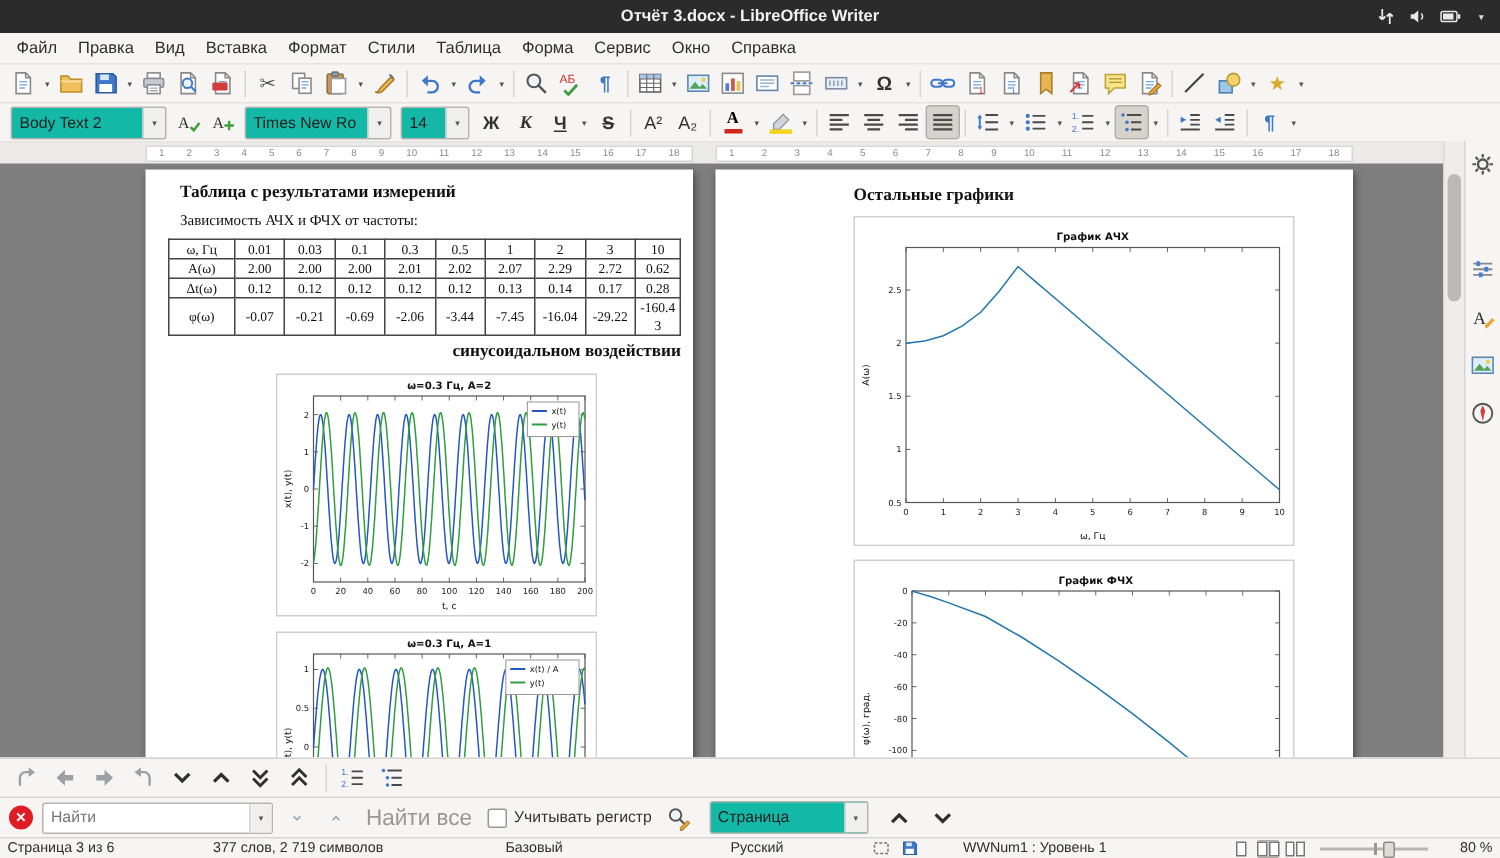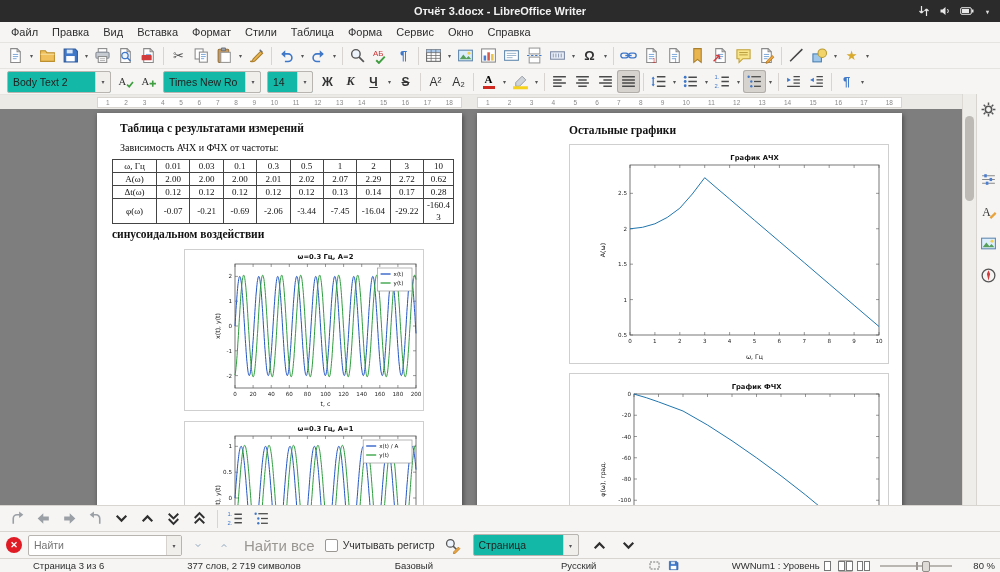--- a/index.html
+++ b/index.html
@@ -48,22 +48,22 @@
   .doc-area{position:absolute;top:109px;left:0;width:963px;height:396px;background:#7e7e7e;overflow:hidden;}
   .page{position:absolute;top:4px;background:#fff;box-shadow:1px 2px 5px rgba(0,0,0,.45);box-sizing:border-box;font-family:"Liberation Serif",serif;color:#111;}
   .page1{left:97px;width:365px;height:540px;padding:8px 8px 0 15px;}
   .page2{left:477px;width:425px;height:540px;padding:10px 39px 0 92px;}
   .h1{font-weight:bold;font-size:11.5px;line-height:15px;}
   .ind{text-indent:8px;}
   .para{font-size:10px;line-height:13px;margin-top:5px;text-indent:8px;}
   .dtable{border-collapse:collapse;table-layout:fixed;width:100%;margin-top:5px;}
   .dtable td{border:1px solid #444;font-size:9px;line-height:12px;text-align:center;padding:0 2px;overflow-wrap:anywhere;font-family:"Liberation Serif",serif;}
   .jh{margin-top:10px;text-align:justify;text-align-last:justify;line-height:20px;}
-  .h2b{line-height:20px;}
-  .fig{background:#fff;border:1px solid #cfcfcf;padding-left:26px;}
+  .h2b{line-height:20px;text-align:right;}
+  .fig{background:#fff;border:1px solid #cfcfcf;}
   .fig-sine{width:212px;height:160px;margin-left:72px;}
   .f1{margin-top:5px}.f2{margin-top:10px}
   .fig-big{width:292px;height:218px;}
   .f3{margin-top:6px}.f4{margin-top:9px}
 
   
   .vscroll{position:absolute;top:94px;right:24px;width:13px;height:411px;background:#efedea;border-left:1px solid #dcd9d5;}
   .vthumb{position:absolute;top:22px;left:2px;width:9px;height:85px;background:#bdbab6;border-radius:5px;}
   .side{position:absolute;top:94px;right:0;width:24px;height:411px;background:#f6f5f4;border-left:1px solid #d8d5d1;display:flex;flex-direction:column;align-items:center;padding-top:5px;box-sizing:border-box;gap:12px;}
   .side .tb{width:20px;height:20px}
@@ -78,21 +78,21 @@
   .find-wrap{display:flex;align-items:center;height:19px;border:1px solid #b8b5b1;background:#fff;border-radius:2px;width:152px;}
   .find-wrap input{border:none;outline:none;flex:1;height:15px;font-size:10.5px;padding:0 5px;font-family:"Liberation Sans",sans-serif;min-width:0;background:transparent;}
   .find-wrap .cbtn{width:14px;height:100%;border-left:1px solid #d6d3cf;background:#f1efec;display:flex;align-items:center;justify-content:center;}
   .fbtn{width:20px;height:20px;display:flex;align-items:center;justify-content:center;color:#8aa3bd;background:none;border:none;}
   .textbtn{color:#9a9792;background:none;border:none;font-size:15px;padding:0 4px;font-family:"Liberation Sans",sans-serif;}
   .cb{width:11px;height:11px;border:1px solid #9a9792;background:#fff;border-radius:2px;display:inline-block;}
   .cbl{display:flex;align-items:center;gap:5px;}
   .navarr{color:#2f2f2f}
 
   .statusbar{position:absolute;top:558px;left:0;width:1000px;height:14px;background:#f6f5f4;border-top:1px solid #d8d5d1;display:flex;align-items:center;font-size:9.5px;color:#2e2e2e;padding:0 5px;box-sizing:border-box;}
-  .sb{white-space:nowrap;overflow:hidden;margin-left:28px;}
+  .sb{white-space:nowrap;overflow:hidden;}
   .sb-page{width:137px}.sb-words{width:195px}.sb-style{width:150px}.sb-lang{width:95px}
   .sb-icons{width:60px;display:flex;gap:8px;align-items:center;}
   .sb-right{margin-left:auto;display:flex;align-items:center;gap:3px;}
   .vw{width:15px;height:12px;display:flex;align-items:center;justify-content:center;gap:1px;border-radius:2px;}
   .vw i{display:block;width:5px;height:8px;background:#fff;border:1px solid #777;}
   .vw.book i{width:4px}
   .zoom{position:relative;width:72px;height:12px;margin:0 6px;}
   .ztrack{position:absolute;top:5px;left:0;right:0;height:2px;background:#b9b6b2;}
   .znotch{position:absolute;top:2px;left:50%;width:2px;height:8px;background:#9a9792;}
   .zthumb{position:absolute;top:1px;left:58%;width:6px;height:9px;background:#dedbd7;border:1px solid #8f8c88;border-radius:2px;}

